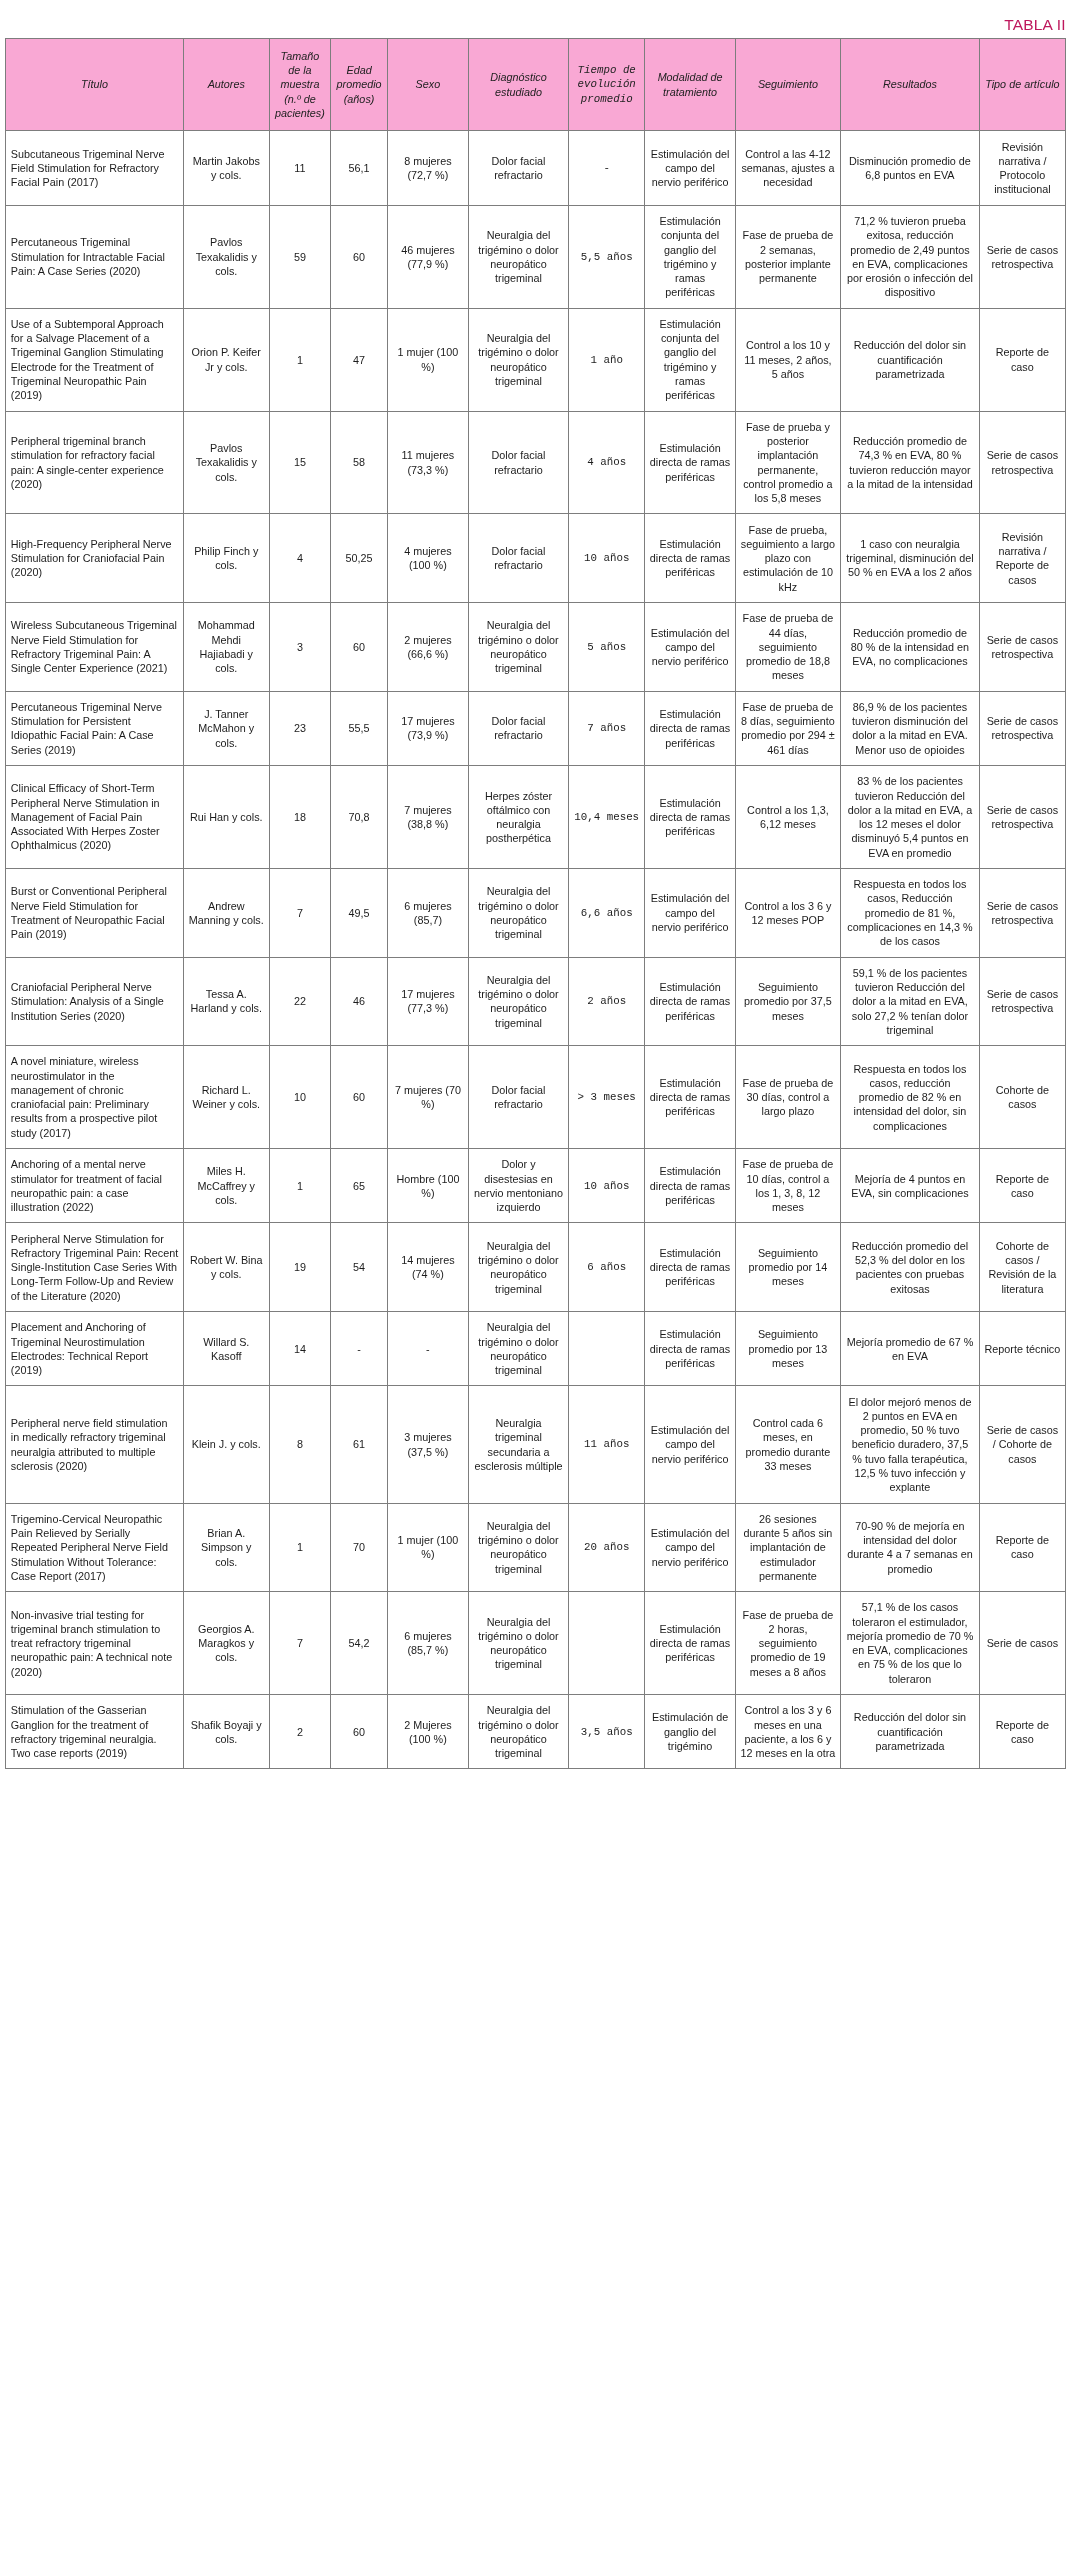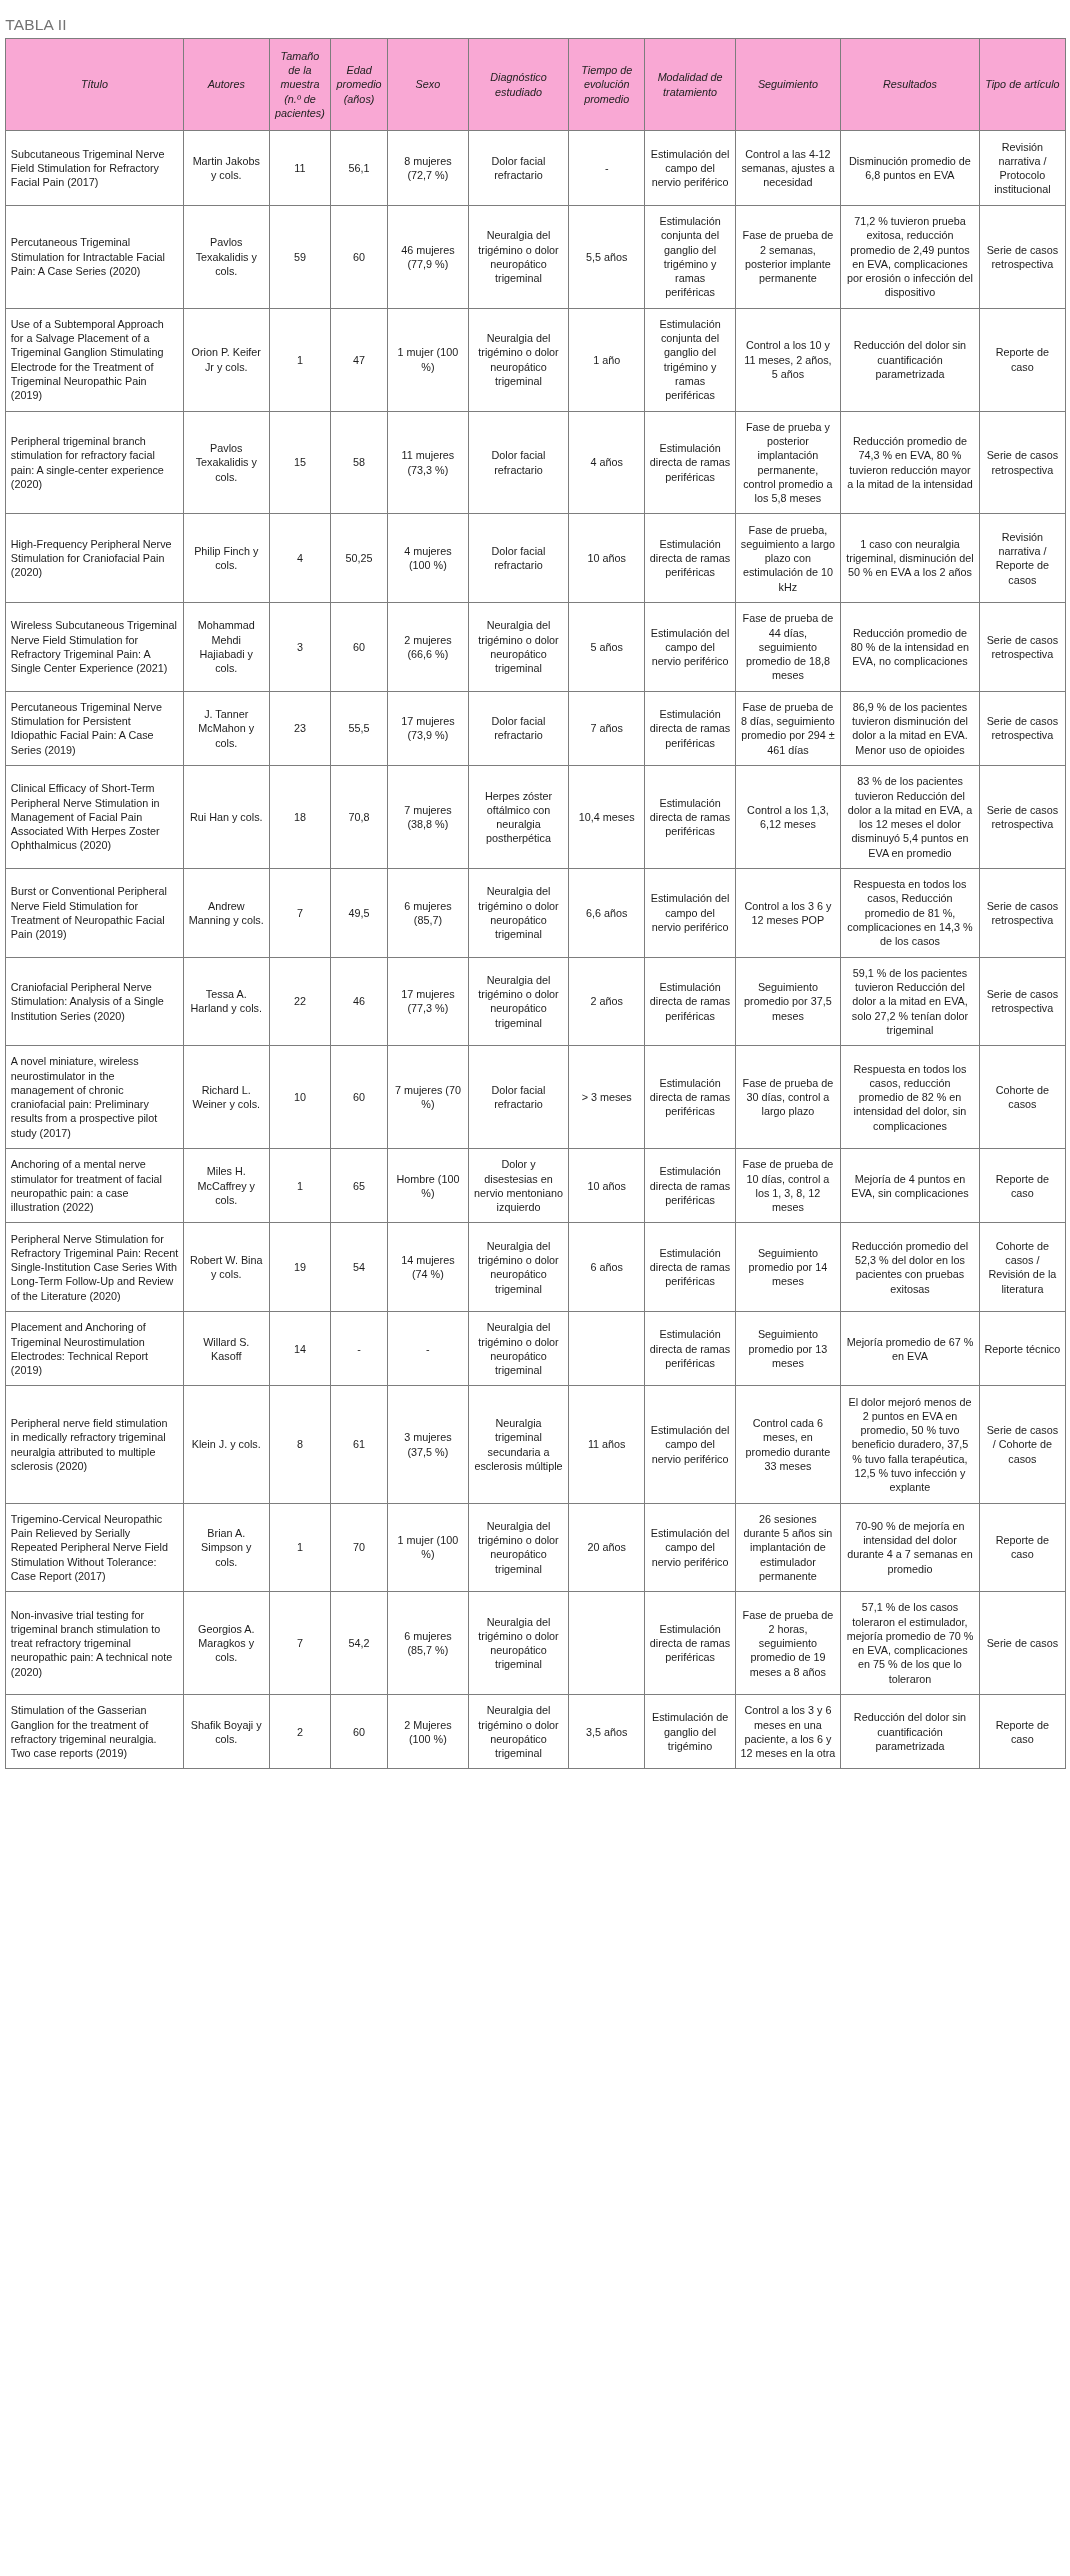--- a/index.html
+++ b/index.html
@@ -10,24 +10,24 @@
   }
   .page {
     width: 1071px;
     min-height: 2772px;
     box-sizing: border-box;
     padding: 15.5px 5.2px 15.5px 5.2px;
     background: #ffffff;
   }
   .table-title,
   .table-subtitle {
-    text-align: left;
+    text-align: right;
     font-size: 15.5px;
     letter-spacing: 0.2px;
-    color: #737373;
+    color: #be185d;
   }
   .table-title { margin: 0 0 4.1px 0; }
   .table-subtitle { margin: 0 0 12.4px 0; }
 
   table.studies {
     width: 100%;
     border-collapse: collapse;
     table-layout: fixed;
   }
   table.studies th,
@@ -49,21 +49,21 @@
     color: #222222;
   }
   table.studies td.col-titulo { text-align: left; }
 
   .col-titulo      { width: 17.5%; }
   .col-autores     { width: 8%;    }
   .col-tamano      { width: 5.5%;  }
   .col-edad        { width: 5%; margin-left: 38px;    }
   .col-sexo        { width: 7.5%;  }
   .col-diagnostico { width: 9.5%;  }
-  .col-tiempo      { width: 7%;    }
+  .col-tiempo      { width: 7%; font-family: Liberation Mono, monospace;    }
   .col-modalidad   { width: 8.5%;  }
   .col-seguimiento { width: 10%; margin-left: 12px;   }
   .col-resultados  { width: 13.5%; margin-left: 24px; }
   .col-tipo        { width: 8%;    }
 
   .footnote {
     text-align: right;
     font-size: 10.3px;
     margin-top: 8.2px;
     padding-right: 3.1px;

